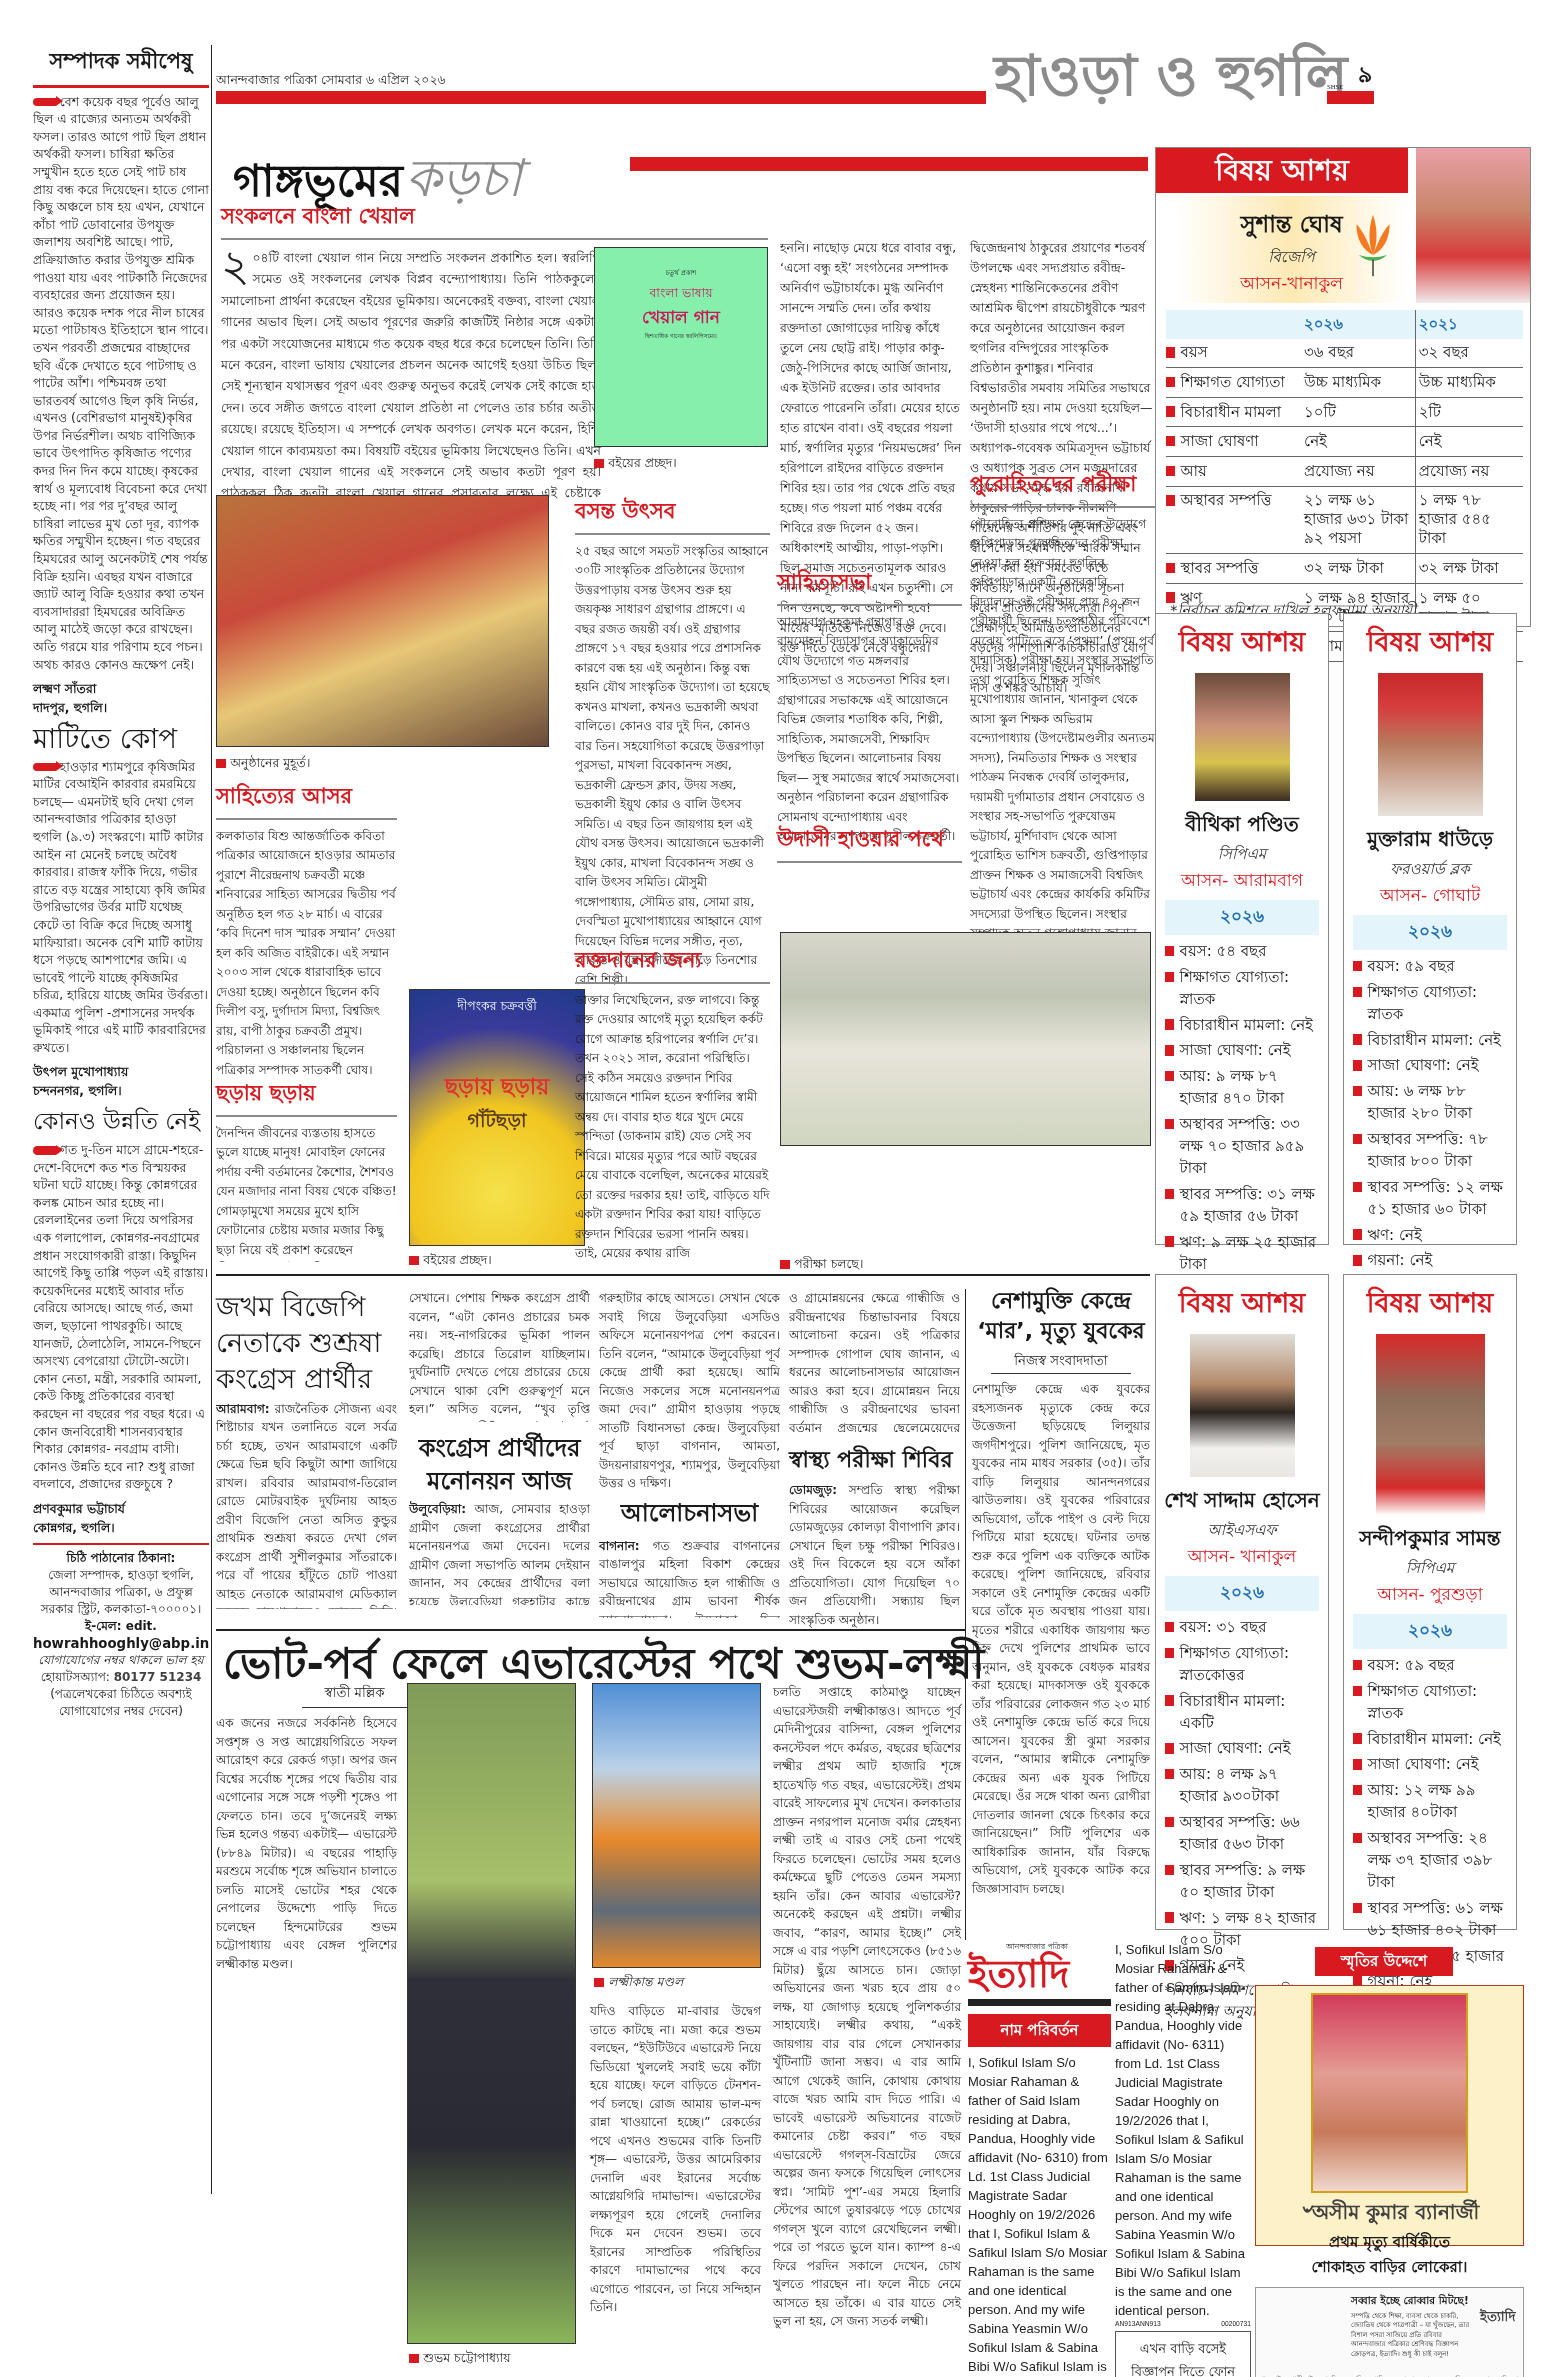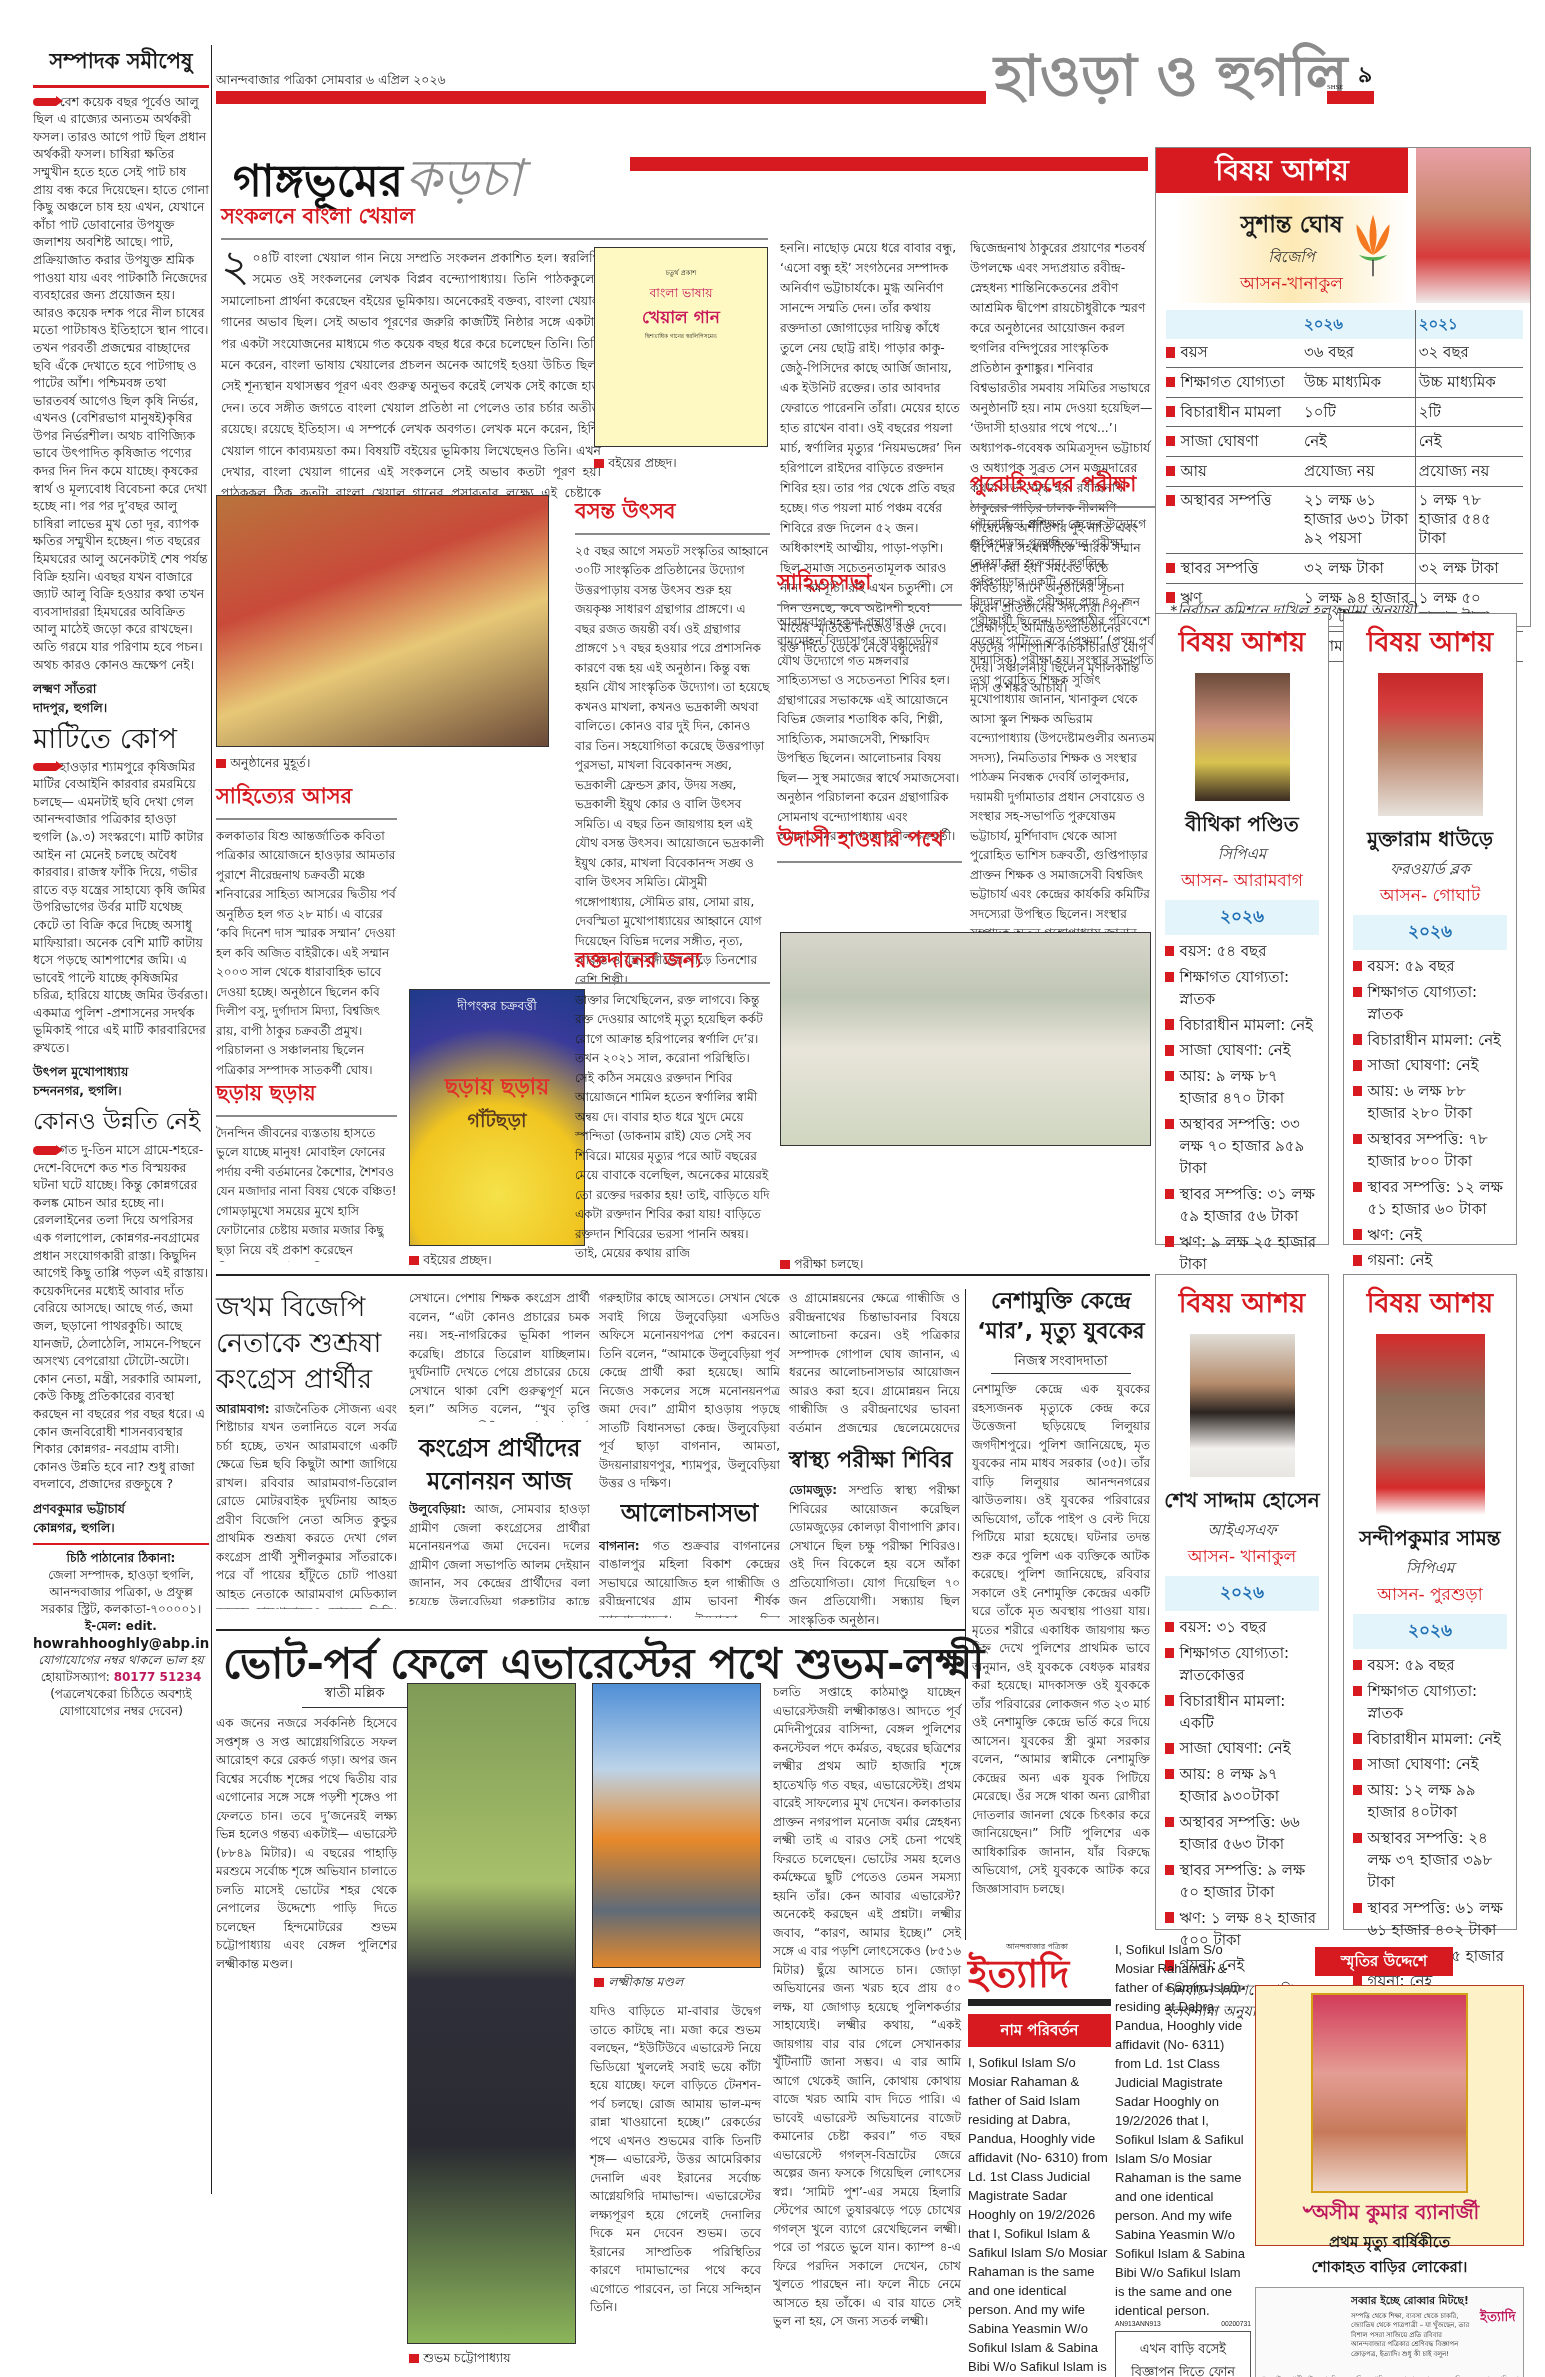--- a/index.html
+++ b/index.html
@@ -1,19 +1,19 @@
 <!DOCTYPE html>
 <html style="font-size:7.6px"><head>
 <meta charset="utf-8">
 <style>
   * { box-sizing: border-box; margin: 0; padding: 0; }
   html, body { width: 1545px; height: 2389px; background: #ffffff; overflow: hidden; }
   body { position: relative; font-family: "DejaVu Sans", sans-serif; color: #1a1a1a; }
   .abs { position: absolute; }
-  .red { color: #be185d; }
+  .red { color: #404040; }
   .redbg { background: #d71920; }
   .rule { position: absolute; background: #222; }
   .body-text { font-size: 13px; line-height: 21.4px; text-align: justify; color: #222; }
   .sub-head { font-family: "DejaVu Sans", sans-serif; font-weight: bold; color: #d71920; font-size: 21px; border-bottom: 2.4px solid #8a8a8a; padding-bottom: 2.9px; margin-bottom: 6.7px; }
   .caption { font-size: 12.4px; color: #222; }
   .caption::before { content: ""; display: inline-block; width: 9.5px; height: 9.5px; background: #d71920; margin-right: 4.8px; vertical-align: middle; }
   .photo { position: absolute; border: 1px solid #333; overflow: hidden; }
   .byline-pen { display: inline-block; width: 23px; height: 8.6px; background: #d71920; border-radius: 4.3px 0 0 4.3px; margin-right: 3.8px; vertical-align: middle; position: relative; }
   .byline-pen::after { content: ""; position: absolute; right: -6.7px; top: -1.4px; border-left: 7.6px solid #d71920; border-top: 5.7px solid transparent; border-bottom: 5.7px solid transparent; }
   .letter-head { font-size: 27.6px; font-weight: normal; line-height: 33px; margin: 4.8px 0 2.9px; font-family: "DejaVu Sans", sans-serif; }
@@ -82,21 +82,21 @@
   <span style="font-size:52px; font-weight:normal; color:#8c8c8c; font-style:italic;">কড়চা</span>
 </div>
 <div class="abs redbg" style="left:630px; top:157px; width:518px; height:14.3px;"></div>
 
 <div class="abs" style="left:221px; top:200px; width:547px;">
   <div class="sub-head">সংকলনে বাংলা খেয়াল</div>
 </div>
 <div class="abs body-text" style="left:221px; top:247px; width:380px; font-size:12.4px;">
   <span style="float:left; font-size:44px; line-height:38px; margin-right:2.9px;">২</span><span>০৪টি বাংলা খেয়াল গান নিয়ে সম্প্রতি সংকলন প্রকাশিত হল। স্বরলিপি সমেত ওই সংকলনের লেখক বিপ্লব বন্দ্যোপাধ্যায়। তিনি পাঠককুলের সমালোচনা প্রার্থনা করেছেন বইয়ের ভূমিকায়। অনেকেরই বক্তব্য, বাংলা খেয়াল গানের অভাব ছিল। সেই অভাব পূরণের জরুরি কাজটিই নিষ্ঠার সঙ্গে একটার পর একটা সংযোজনের মাধ্যমে গত কয়েক বছর ধরে করে চলেছেন তিনি। তিনি মনে করেন, বাংলা ভাষায় খেয়ালের প্রচলন অনেক আগেই হওয়া উচিত ছিল। সেই শূন্যস্থান যথাসম্ভব পূরণ এবং গুরুত্ব অনুভব করেই লেখক সেই কাজে হাত দেন। তবে সঙ্গীত জগতে বাংলা খেয়াল প্রতিষ্ঠা না পেলেও তার চর্চার অতীত রয়েছে। রয়েছে ইতিহাস। এ সম্পর্কে লেখক অবগত। লেখক মনে করেন, হিন্দি খেয়াল গানে কাব্যময়তা কম। বিষয়টি বইয়ের ভূমিকায় লিখেছেনও তিনি। এখন দেখার, বাংলা খেয়াল গানের এই সংকলনে সেই অভাব কতটা পূরণ হয়। পাঠককুল ঠিক কতটা বাংলা খেয়াল গানের প্রসারতার লক্ষ্যে এই চেষ্টাকে মান্যতা দেন।</span>
 </div>
-<div class="photo" style="left:594px; top:247px; width:174px; height:200px; background:#fef9c3;">
+<div class="photo" style="left:594px; top:247px; width:174px; height:200px; background:#86efac;">
   <div style="text-align:center; margin-top:19px; font-size:6.7px;">চতুর্থ প্রকাশ</div>
   <div style="text-align:center; color:#c8195a; font-size:12.4px; margin-top:4.8px;">বাংলা ভাষায়</div>
   <div style="text-align:center; color:#c8195a; font-size:17px; font-weight:bold;">খেয়াল গান</div>
   <div style="text-align:center; font-size:5.7px;">দ্বিশতাধিক গানের স্বরলিপিসমেত</div>
 </div>
 <div class="abs caption" style="left:594px; top:454px;">বইয়ের প্রচ্ছদ।</div>
 
 <div class="abs body-text" style="left:780px; top:238px; width:183px; font-size:12.4px; line-height:20px; text-align:left;"><span>হননি। নাছোড় মেয়ে ধরে বাবার বন্ধু, ‘এসো বন্ধু হই’ সংগঠনের সম্পাদক অনির্বাণ ভট্টাচার্যকে। মুগ্ধ অনির্বাণ সানন্দে সম্মতি দেন। তাঁর কথায় রক্তদাতা জোগাড়ের দায়িত্ব কাঁধে তুলে নেয় ছোট্ট রাই। পাড়ার কাকু-জেঠু-পিসিদের কাছে আর্জি জানায়, এক ইউনিট রক্তের। তার আবদার ফেরাতে পারেননি তাঁরা। মেয়ের হাতে হাত রাখেন বাবা। ওই বছরের পয়লা মার্চ, স্বর্ণালির মৃত্যুর ‘নিয়মভঙ্গের’ দিন হরিপালে রাইদের বাড়িতে রক্তদান শিবির হয়। তার পর থেকে প্রতি বছর হচ্ছে। গত পয়লা মার্চ পঞ্চম বর্ষের শিবিরে রক্ত দিলেন ৫২ জন। অধিকাংশই আত্মীয়, পাড়া-পড়শি। ছিল সমাজ সচেতনতামূলক আরও নানা কর্মসূচি। রাই এখন চতুর্দশী। সে দিন গুনছে, কবে অষ্টাদশী হবে! মায়ের স্মৃতিতে নিজেও রক্ত দেবে। রক্ত দিতে ডেকে নেবে বন্ধুদের।</span></div>
 <div class="abs body-text" style="left:970px; top:238px; width:183px; font-size:12.4px; line-height:20px; text-align:left;"><span>দ্বিজেন্দ্রনাথ ঠাকুরের প্রয়াণের শতবর্ষ উপলক্ষে এবং সদ্যপ্রয়াত রবীন্দ্র-স্নেহধন্য শান্তিনিকেতনের প্রবীণ আশ্রমিক দ্বীপেশ রায়চৌধুরীকে স্মরণ করে অনুষ্ঠানের আয়োজন করল হুগলির বন্দিপুরের সাংস্কৃতিক প্রতিষ্ঠান কুশাঙ্কুর। শনিবার বিশ্বভারতীর সমবায় সমিতির সভাঘরে অনুষ্ঠানটি হয়। নাম দেওয়া হয়েছিল— ‘উদাসী হাওয়ার পথে পথে...’। অধ্যাপক-গবেষক অমিত্রসূদন ভট্টাচার্য ও অধ্যাপক সুব্রত সেন মজুমদারের কথায় সভা সমৃদ্ধ হয়। রবীন্দ্রনাথ ঠাকুরের গাড়ির চালক নীলমণি গায়েনের অশীতিপর দুই নাতি এবং দ্বীপেশের সহধর্মিণীকে স্মারক সম্মান প্রদান করা হয়। সমবেত কণ্ঠে কবিতায়, গানে অনুষ্ঠানের সূচনা করেন প্রতিষ্ঠানের সদস্যেরা। পূর্ণ প্রেক্ষাগৃহে আমন্ত্রিত প্রতিষ্ঠানের বড়দের পাশাপাশি কচিকাঁচারাও যোগ দেয়। সঞ্চালনায় ছিলেন মৃণালকান্তি দাস ও শঙ্কর আচার্য।</span></div>
 

